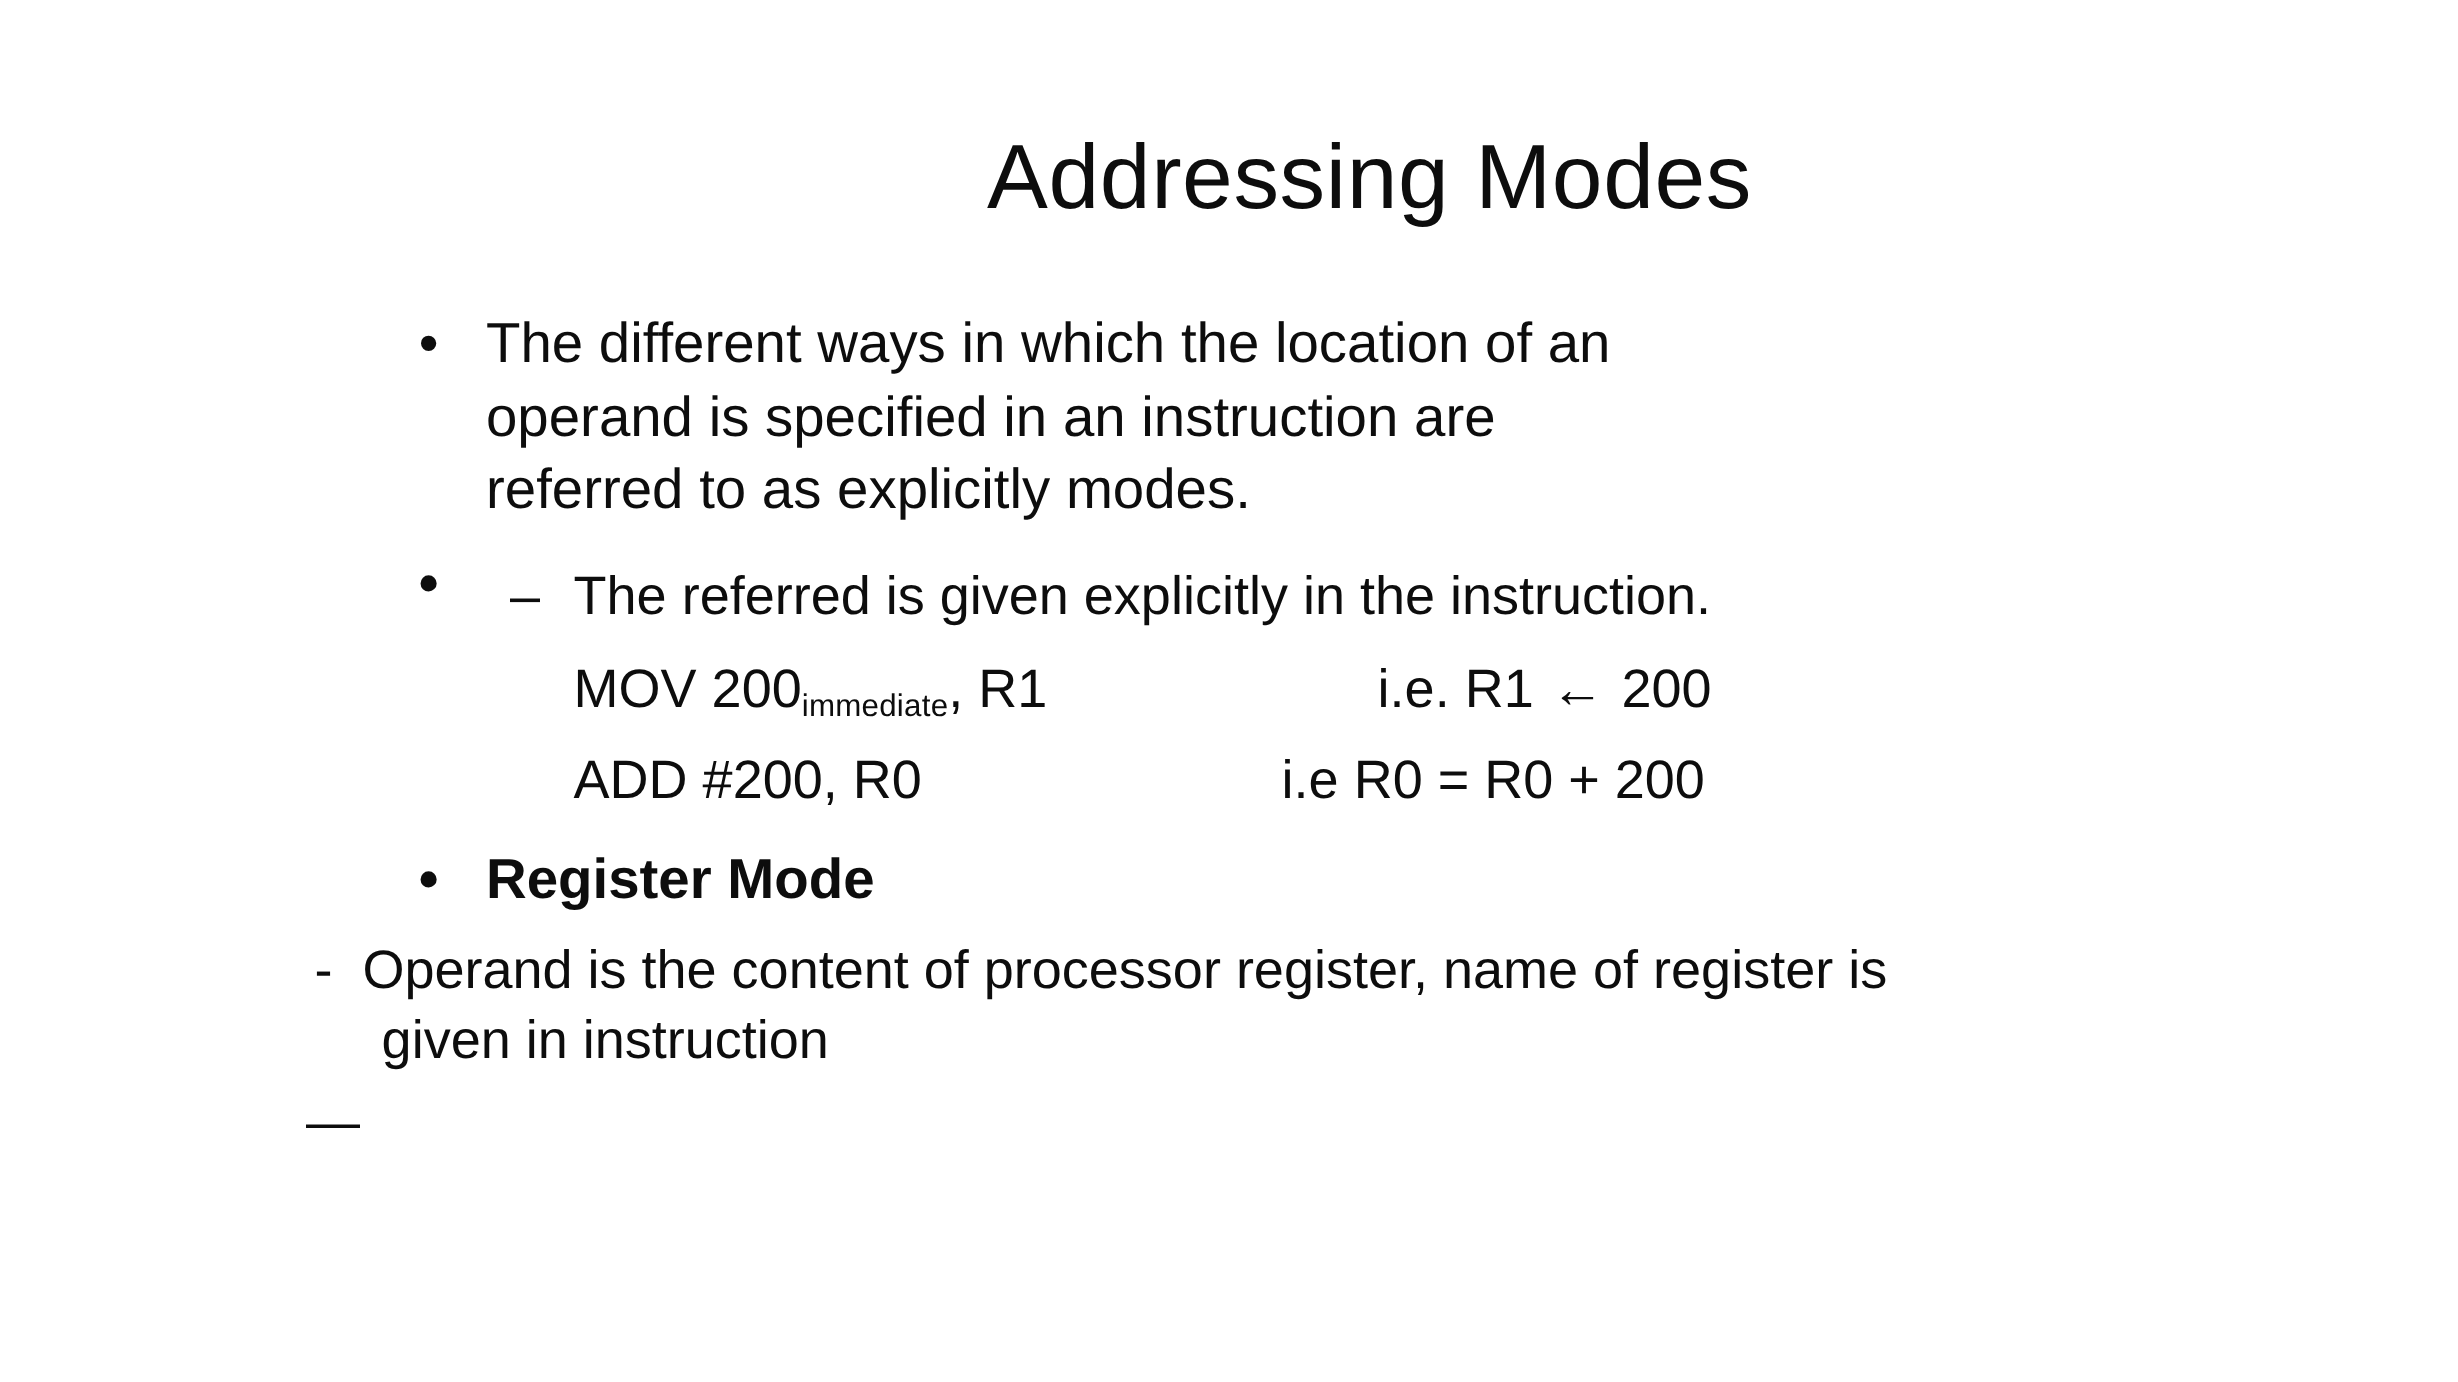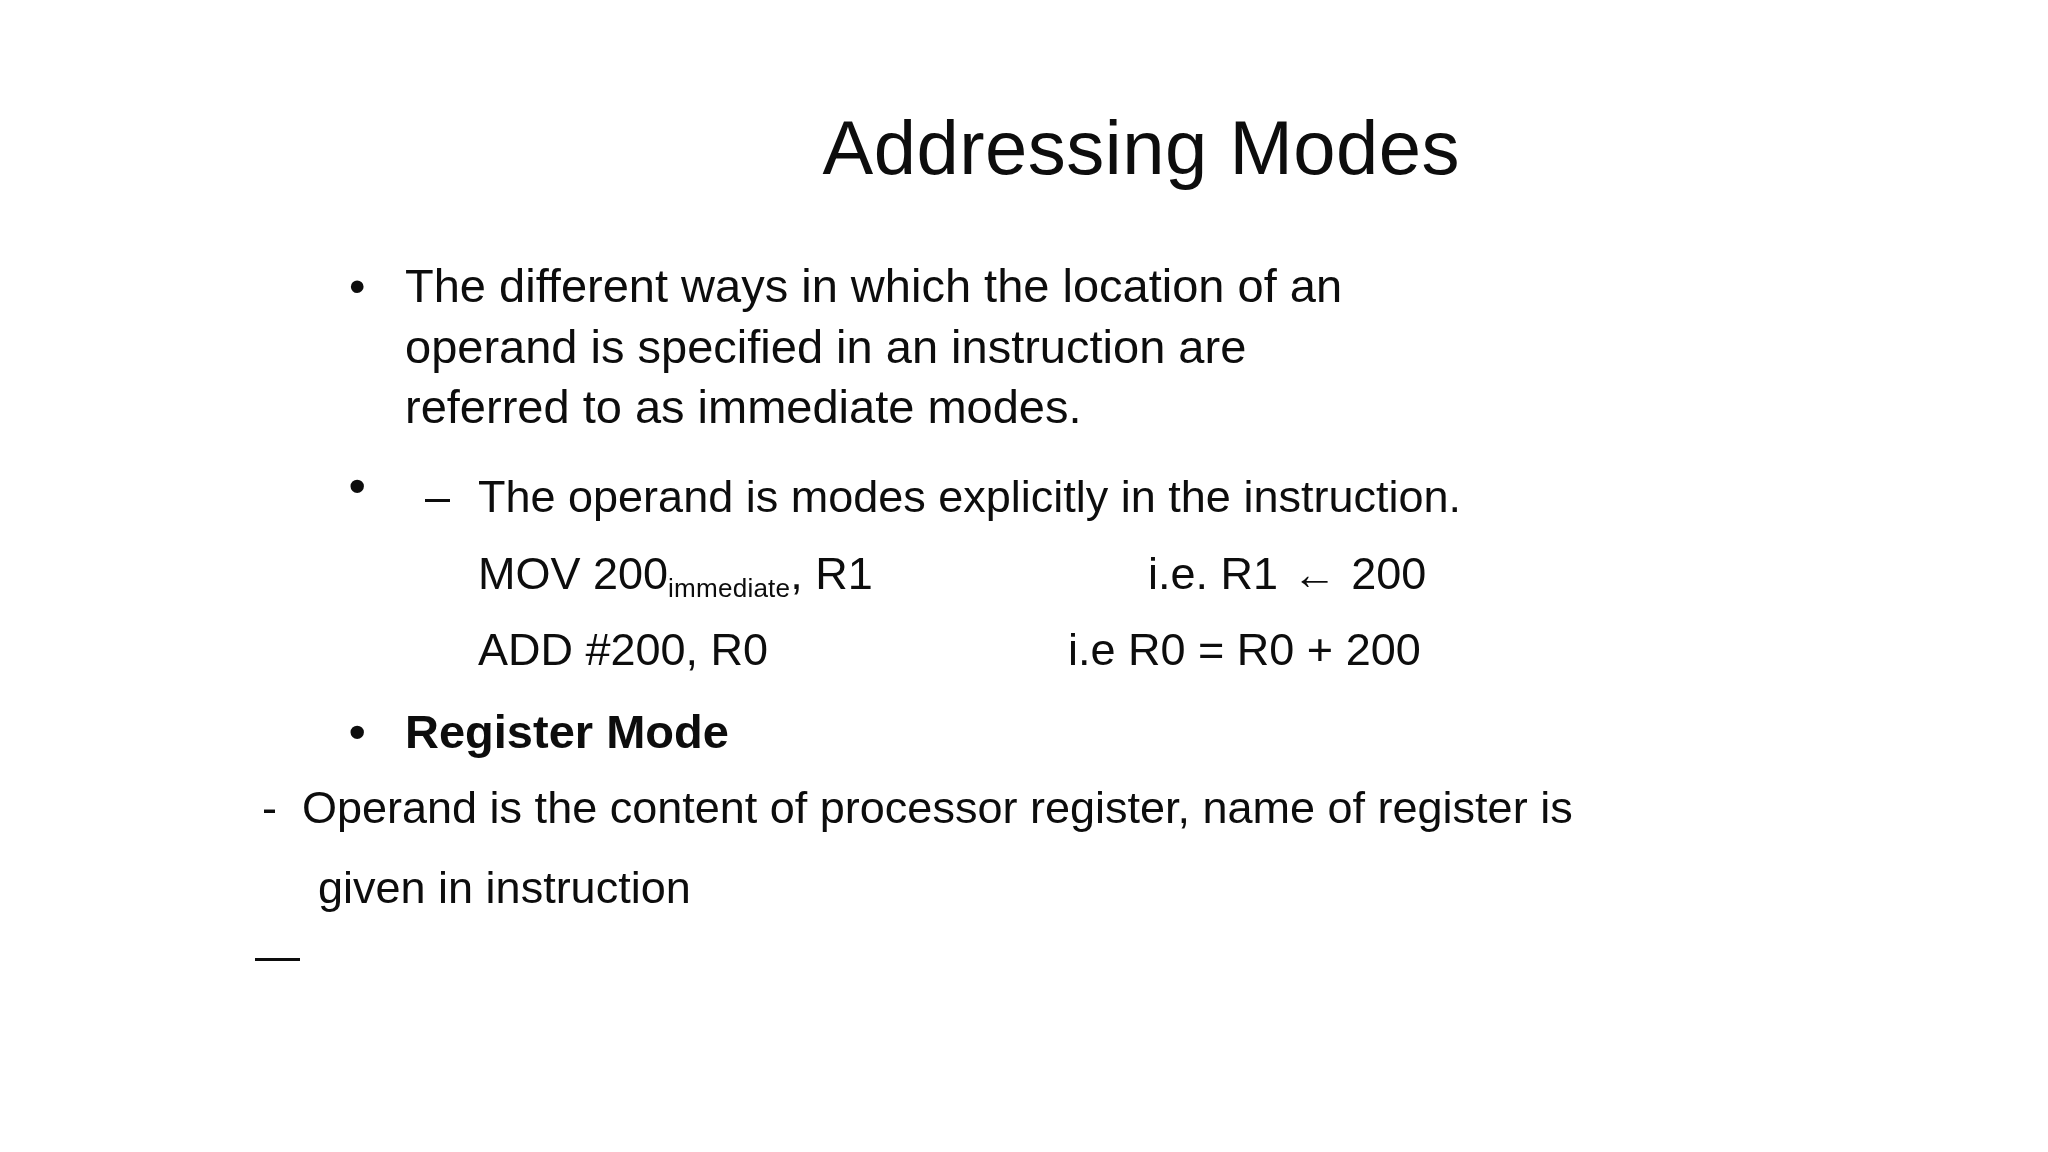--- a/index.html
+++ b/index.html
@@ -142,21 +142,21 @@
     position: absolute;
     top: 0;
   }
   .plain-row .txt {
     display: block;
   }
   .plain-row.dash-short { padding-left: 302px; }
   .plain-row.dash-short .mark { left: 262px; }
   .plain-row.dash-short .txt { max-width: 1490px; text-indent: 0; }
 
-  .plain-row.cont { padding-left: 318px; margin-top: 21px; }
+  .plain-row.cont { padding-left: 318px; }
 
   .plain-row.dash-long { padding-left: 305px; }
   .plain-row.dash-long .mark { left: 255px; }
 
   
   .sp-a { height: 18px; }
   .sp-b { height: 12px; }
   .sp-c { height: 14px; }
   .sp-d { height: 16px; }
   .sp-e { height: 10px; }
@@ -165,34 +165,34 @@
 <body>
 
 <div class="slide">
 
   <div class="slide-title">Addressing Modes</div>
 
   <div class="body-block">
 
     <div class="bullet-l1">
       <span class="mark">•</span>
-      <span class="txt">The different ways in which the location of an operand is specified in an instruction are referred to as immediate modes.</span>
+      <span class="txt">The different ways in which the location of an operand is specified in an instruction are referred to as explicitly modes.</span>
     </div>
 
     <div class="sp-a"></div>
 
     <div class="bullet-l1 strong">
       <span class="mark">•</span>
     </div>
 
     <div class="sp-b"></div>
 
     <div class="bullet-l2">
       <span class="mark">–</span>
-      <span class="txt">The operand is modes explicitly in the instruction.</span>
+      <span class="txt">The referred is given explicitly in the instruction.</span>
     </div>
 
     <div class="sp-e"></div>
 
     <div class="code-line mov">
       <span class="col-left"><span>MOV   200</span><sub>immediate</sub><span>, R1</span></span>
       <span class="col-right"><span>i.e. R1 </span><span class="arrow">←</span><span> 200</span></span>
     </div>
 
     <div class="code-line add">

